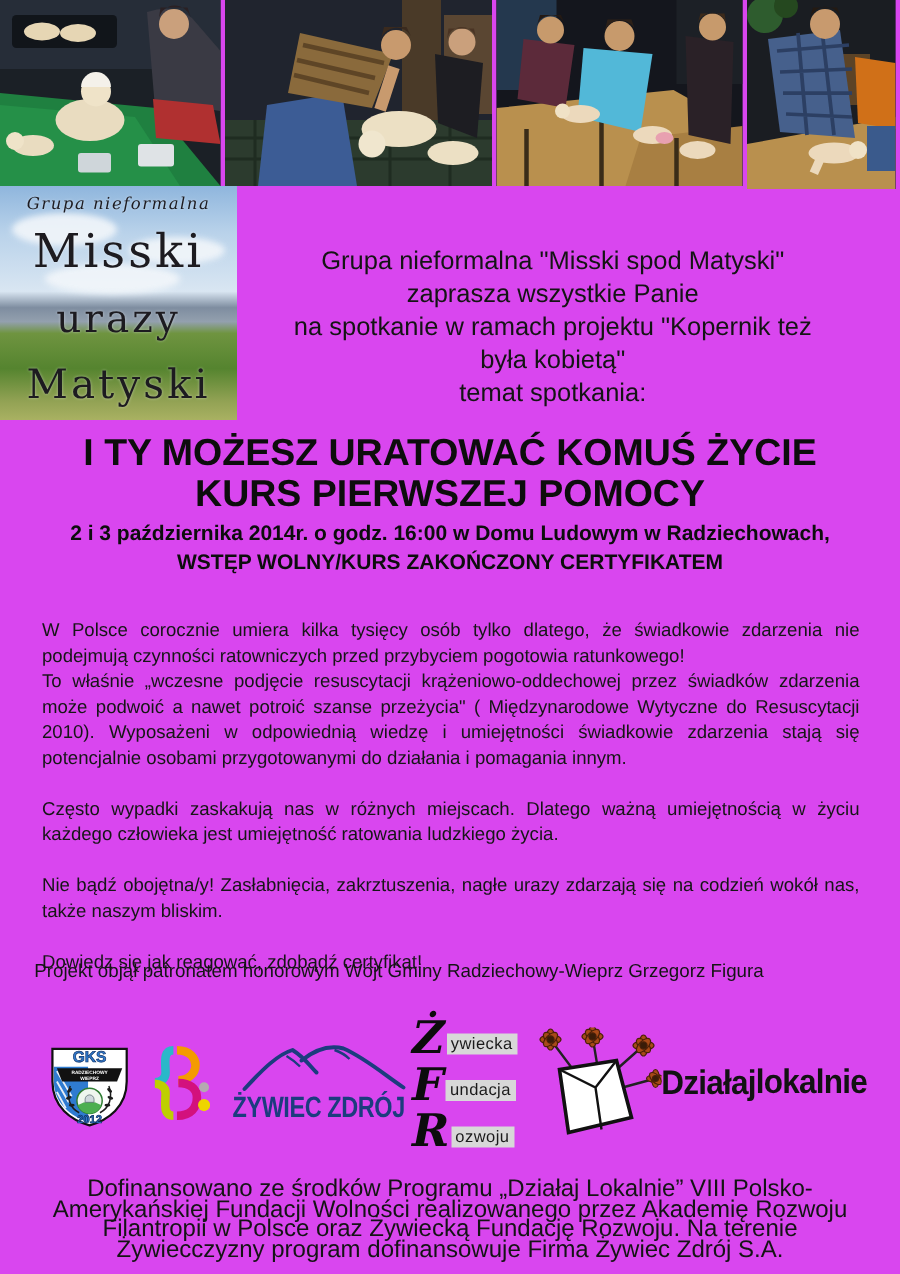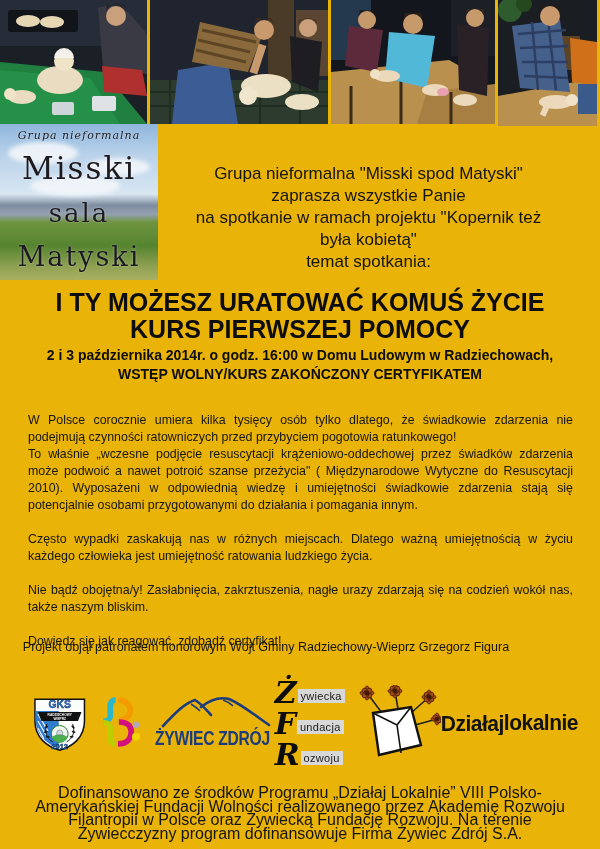--- a/index.html
+++ b/index.html
@@ -1,16 +1,16 @@
 <!DOCTYPE html>
 <html lang="pl"><head>
 <meta charset="utf-8">
 <style>
   html,body{margin:0;padding:0;background:#ffffff;}
-  .page{position:relative;width:600px;height:849px;background:#eab308;overflow:hidden;
+  .page{position:relative;width:600px;height:849px;background:#d946ef;overflow:hidden;
         font-family:"Liberation Sans","DejaVu Sans",sans-serif;color:#111;text-decoration:underline;}
 
   
   .photo-strip{position:absolute;top:0;left:0;width:600px;height:127px;display:flex;gap:3px;align-items:flex-start;}
   .photo{display:block;background:#1a1d24;}
 
   
   .group-logo{position:absolute;top:124px;left:0;width:158px;height:156px;overflow:hidden;
       background:linear-gradient(to bottom,
         #8fb6dd 0%, #b9d2ea 20%, #d9e6f2 45%,
@@ -150,21 +150,21 @@
       <rect x="44" y="104" width="6" height="12" fill="#ecd9bc" transform="rotate(24 47 110)"></rect>
     </svg>
   </div>
 
   <div class="group-logo">
     <div class="cloud" style="left:8px;top:18px;width:70px;height:22px;"></div>
     <div class="cloud" style="left:86px;top:34px;width:64px;height:18px;"></div>
     <div class="cloud" style="left:30px;top:52px;width:90px;height:20px;"></div>
     <div class="txt gl-top">Grupa nieformalna</div>
     <div class="txt gl-1">Misski</div>
-    <div class="txt gl-2">sala</div>
+    <div class="txt gl-2">urazy</div>
     <div class="txt gl-3">Matyski</div>
   </div>
 
   <div class="intro">
     <div>Grupa nieformalna "Misski spod Matyski"</div>
     <div>zaprasza wszystkie Panie</div>
     <div>na spotkanie w ramach projektu "Kopernik też</div>
     <div>była kobietą"</div>
     <div>temat spotkania:</div>
   </div>

